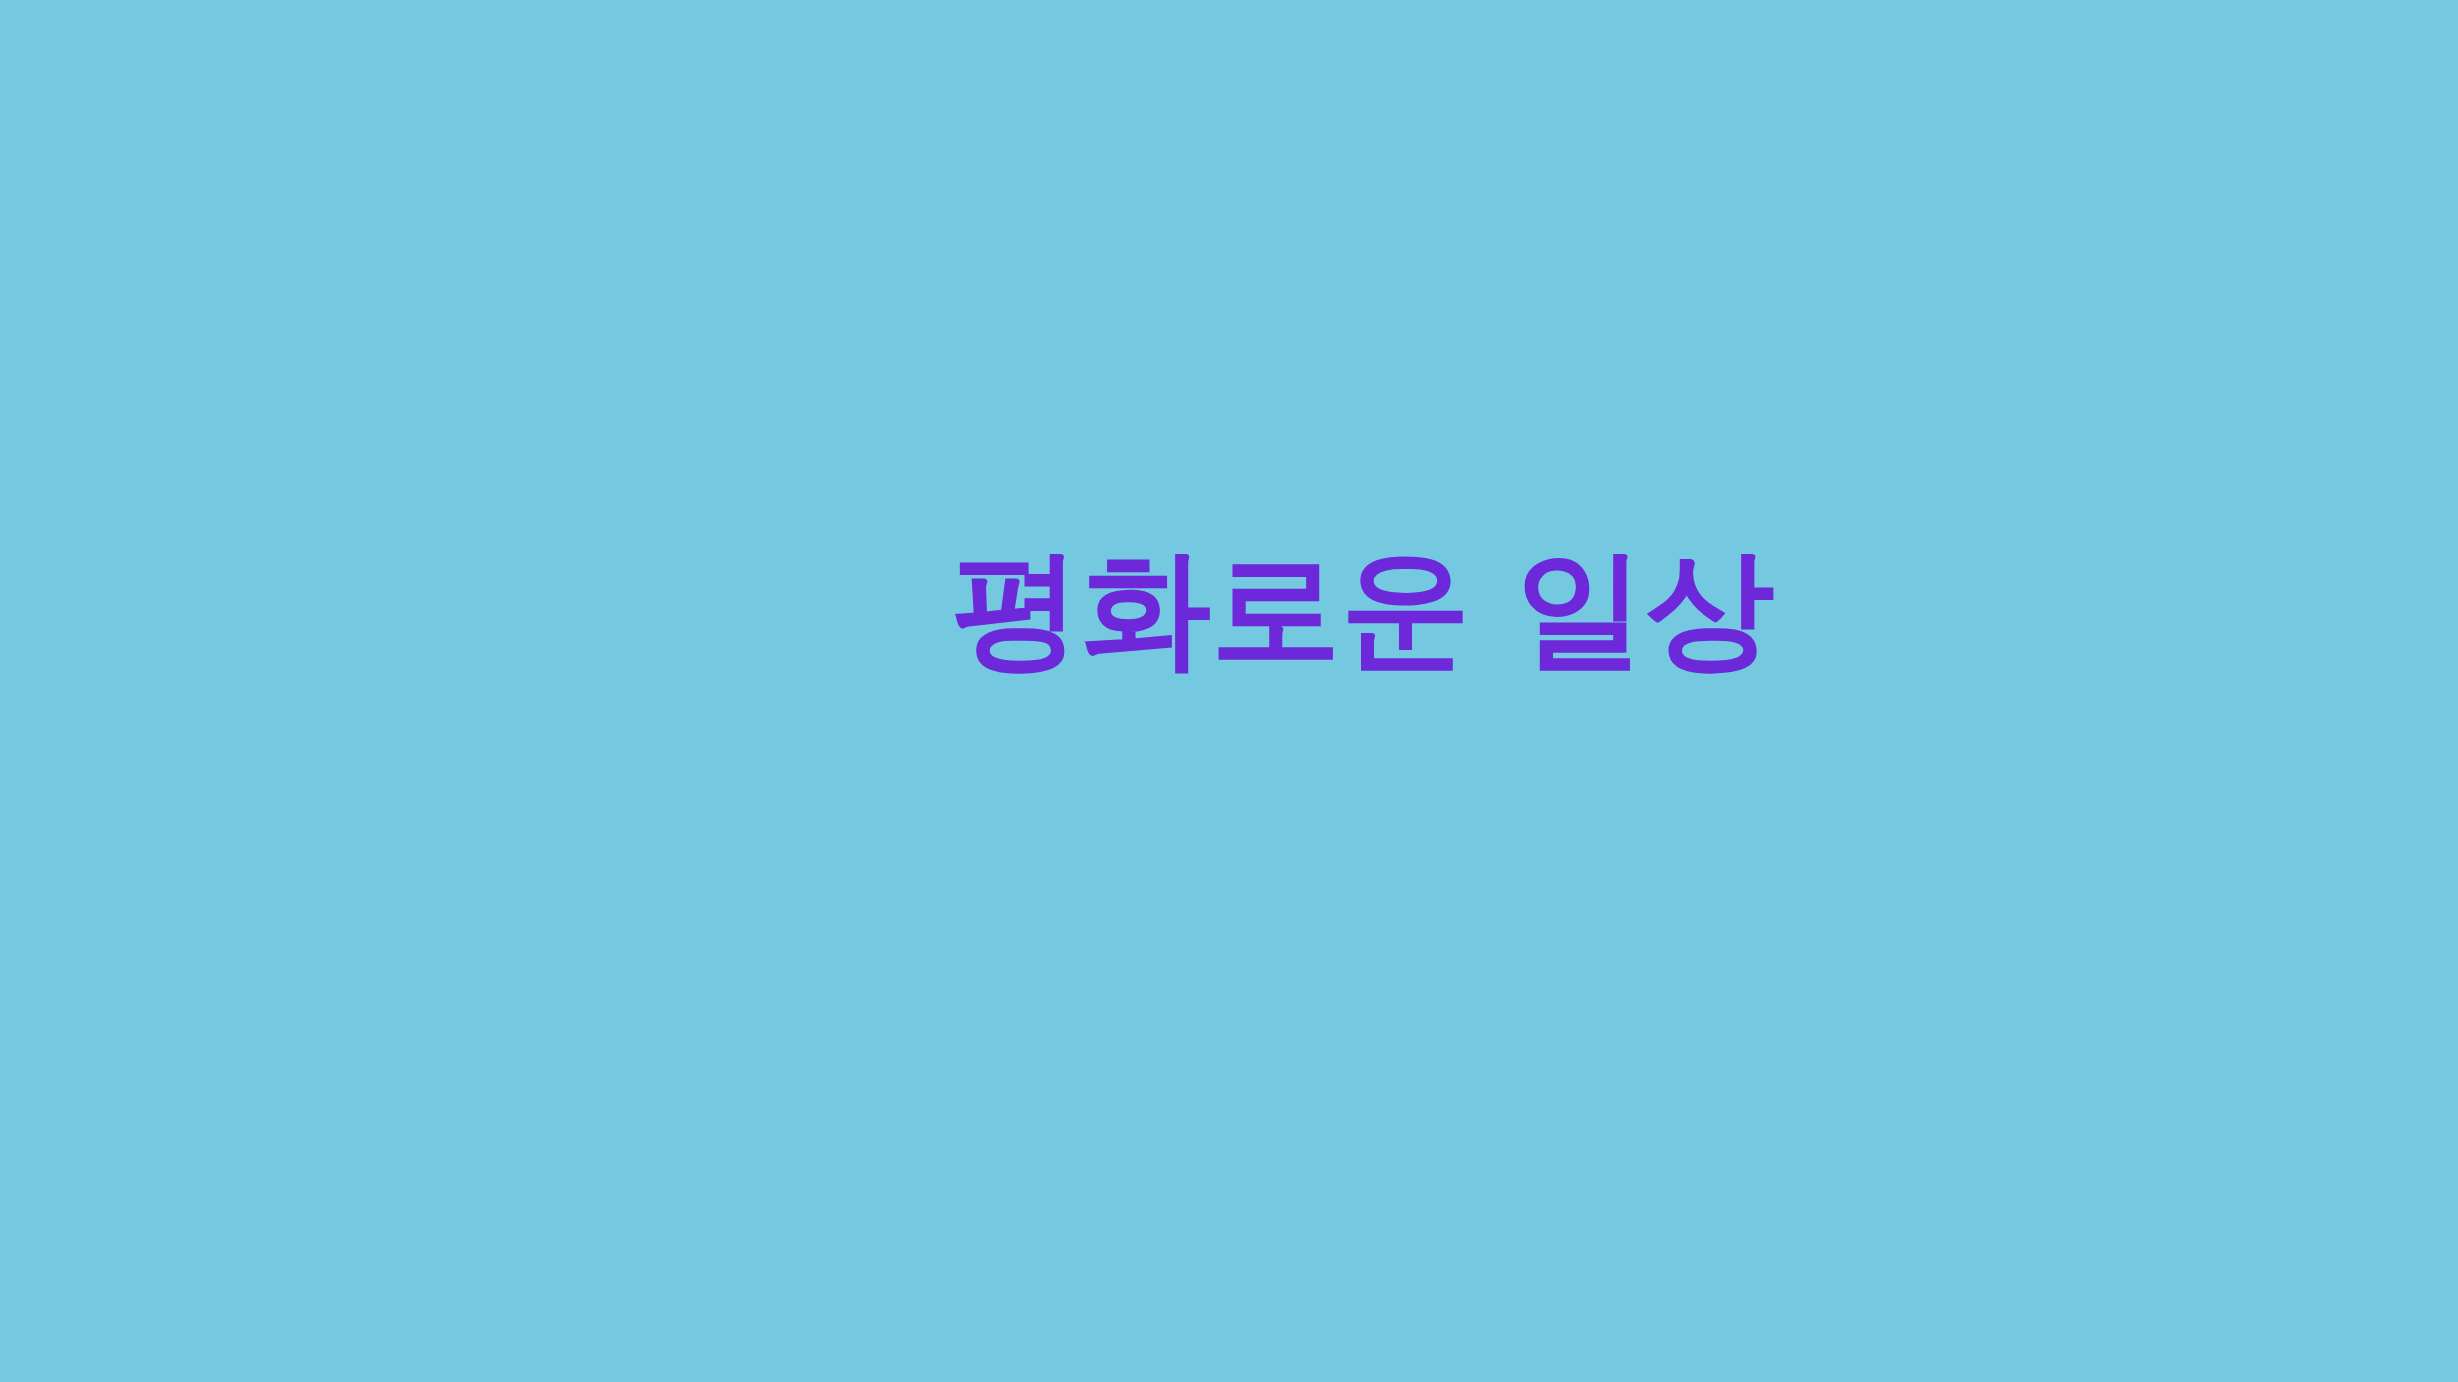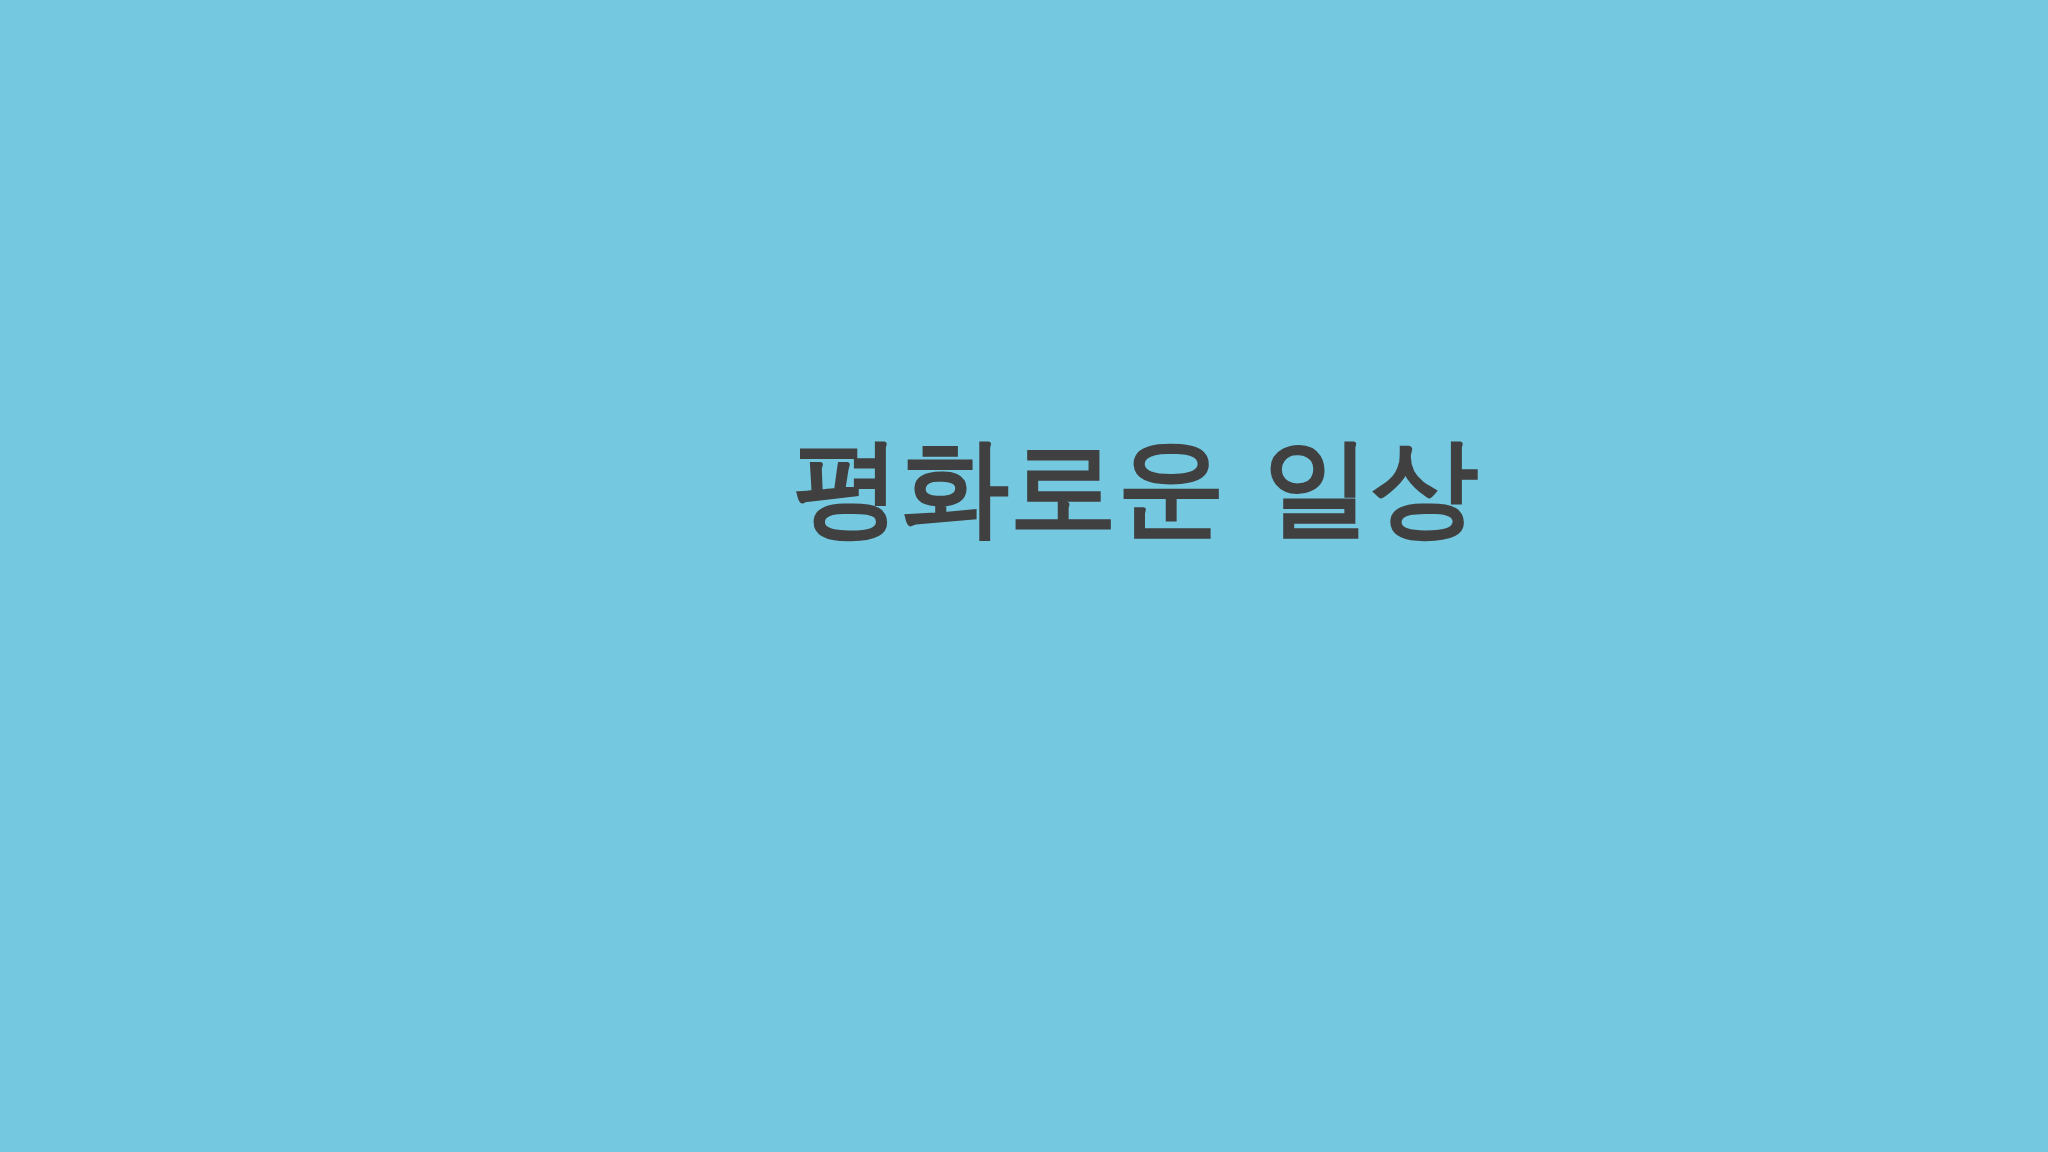--- a/index.html
+++ b/index.html
@@ -54,17 +54,17 @@
   }
 </style>
 </head>
 <body style="background-color: rgb(116, 200, 224);">
 
 <div class="slide-canvas" style="background-color: rgb(116, 200, 224); width: 2048px; height: 1152px;">
 
   <div class="title-block">
 
 
-    <span class="title-line title-line--secondary" style="color: #404040;">평화로운 일상</span>
+    <span class="title-line title-line--secondary" style="color: #6d28d9; margin-top: 21px;">평화로운 일상</span>
 
   </div>
 
 </div>
 
 </body></html>

